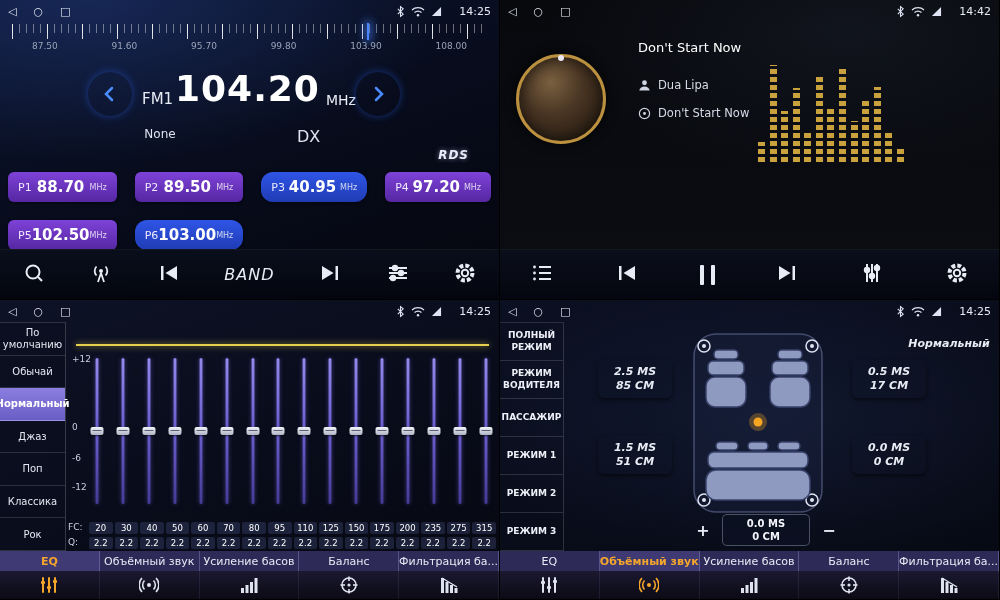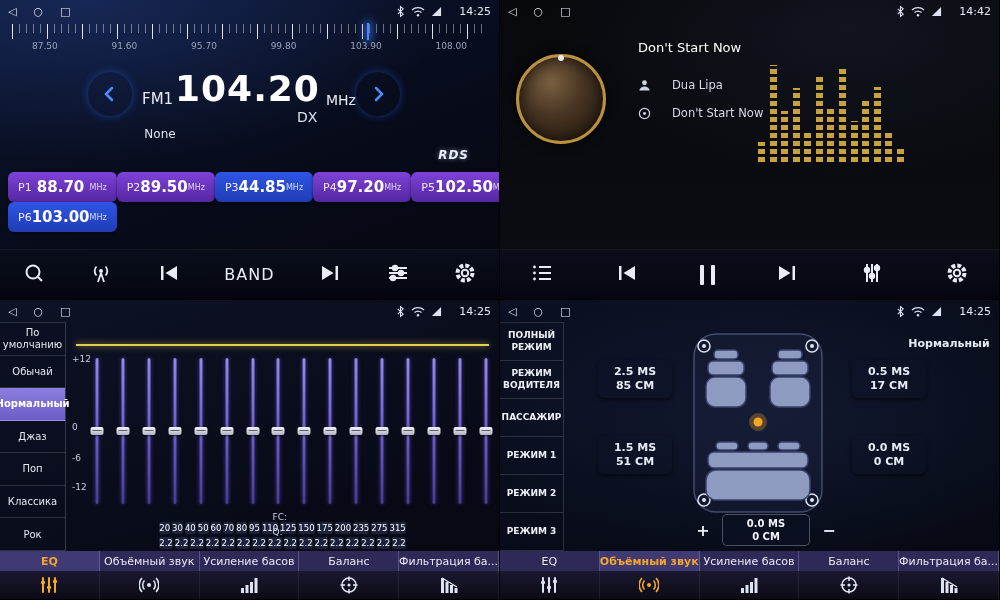--- a/index.html
+++ b/index.html
@@ -1,19 +1,19 @@
 <!DOCTYPE html>
 <html><head>
 <meta charset="utf-8">
 <style>
   * { margin:0; padding:0; box-sizing:border-box; }
   html,body { width:1000px; height:600px; background:#000; font-family:"DejaVu Sans","Liberation Sans",sans-serif; color:#fff; overflow:hidden; }
   .grid { display:grid; grid-template-columns:500px 500px; grid-template-rows:300px 300px; width:1000px; height:600px; }
   .quad { position:relative; overflow:hidden; border-right:1px solid #000; border-bottom:1px solid #000; }
-  .quad button { background:none; border:none; padding:0; cursor:pointer; color:#e8ecf5; font-family:inherit; }
+  .quad button { background:none; border:none; padding:0; cursor:pointer; color:#e8ecf5; font-family:inherit;font-style:italic; }
 
   
   .statusbar { position:absolute; top:0; left:0; right:0; height:22px; display:flex; align-items:center; justify-content:space-between; padding:0 8px; z-index:9; }
   .sb-left { display:flex; gap:17px; align-items:center; }
   .sb-nav { font-size:11px; color:#e6eaf4; line-height:1; }
   .sb-right { display:flex; gap:6px; align-items:center; }
   .sb-time { font-size:11px; color:#e6eaf4; margin-left:11px; }
 
   
   .radio { background: radial-gradient(120% 90% at 18% 0%, rgba(42,72,152,0.38), transparent 60%), linear-gradient(160deg,#0c1530 0%,#070b1a 55%,#05070e 100%); }
@@ -28,41 +28,41 @@
       repeating-linear-gradient(90deg, rgba(255,255,255,0.4) 0 1px, transparent 1px 7px);
     background-size:100% 15px, 100% 9px; background-repeat:no-repeat; background-position:top left; }
   .tune-marker { position:absolute; left:73.5%; top:23px; width:2px; height:17px; background:#4a86ff; box-shadow:0 0 8px 2px rgba(70,130,255,0.8); }
   .ruler-labels { position:absolute; top:41px; left:4px; right:4px; display:flex; justify-content:space-between; padding:0 28px; font-size:9px; color:#9aa3b8; }
   .nav-btn { position:absolute; width:44px; height:44px; border-radius:50%; border:2px solid #2e6bff; background:radial-gradient(circle at 50% 35%, #16274f, #0a1228); display:flex; align-items:center; justify-content:center; box-shadow:0 0 8px rgba(46,107,255,0.45); }
   .nav-prev { left:88px; top:72px; } .nav-next { left:356px; top:72px; }
   .band-label { position:absolute; left:142px; top:90px; font-size:15px; color:#e8ecf5; }
   .freq-value { position:absolute; left:175px; top:68px; width:140px; text-align:right; font-size:36px; font-weight:bold; letter-spacing:1px; color:#fff; }
   .freq-unit { position:absolute; left:326px; top:92px; font-size:14px; color:#e8ecf5; }
   .none-label { position:absolute; left:130px; top:127px; width:60px; text-align:center; font-size:12px; color:#dde2ee; }
-  .dx-label { position:absolute; left:297px; top:109px; font-size:14px; color:#dde2ee; }
+  .dx-label { position:absolute; left:297px; top:127px; font-size:16px; color:#dde2ee; }
   .rds-badge { position:absolute; right:30px; top:148px; font-size:12px; font-weight:bold; font-style:italic; letter-spacing:1px; color:#e8ecf8; text-shadow:0 0 5px rgba(200,210,255,0.55); }
-  .preset-grid { position:absolute; left:8px; right:8px; top:172px; display:grid; grid-template-columns:repeat(5,1fr); gap:0; }
+  .preset-grid { position:absolute; left:8px; right:8px; top:172px; display:grid; grid-template-columns:repeat(4,1fr); gap:18px; }
   .preset { display:flex; align-items:center; justify-content:space-between; padding:0 10px; height:30px; border-radius:6px; box-shadow:0 1px 3px rgba(0,0,0,0.55); cursor:pointer; }
   .preset.purple { background:linear-gradient(180deg,#7e42d8,#5527a2); }
-  .preset.blue { background:linear-gradient(180deg,#2f55e6,#1f3cb4); }
+  .preset.blue { background:linear-gradient(180deg,#2f55e6,#1f3cb4);border-radius:12px; }
   .p-id { font-size:11px; color:#efe8ff; }
   .p-freq { font-size:15px; font-weight:bold; color:#fff; }
   .p-unit { font-size:8px; color:rgba(255,255,255,0.78); }
 
   .toolbar { position:absolute; left:0; right:0; bottom:0; height:50px; display:flex; align-items:center; justify-content:space-around; background:linear-gradient(180deg,rgba(10,14,28,0.92),rgba(4,6,14,0.96)); border-top:1px solid rgba(255,255,255,0.07); }
   .band-btn { font-size:16px; letter-spacing:1px; color:#eef1f8; }
   .icon { display:inline-flex; align-items:center; justify-content:center; }
 
   
   .album { position:absolute; left:16px; top:54px; width:90px; height:90px; border-radius:50%; border:3px solid #bb913f;
     background:radial-gradient(circle at 38% 30%, #7a6040 0%, #4a3624 40%, #1d150c 100%);
     box-shadow:0 0 12px rgba(0,0,0,0.8), inset 0 0 16px rgba(0,0,0,0.65); }
   .album-dot { position:absolute; left:50%; top:-2px; transform:translateX(-50%); width:6px; height:6px; background:#e8e8ee; border-radius:50%; }
   .song-title { position:absolute; left:138px; top:40px; font-size:13px; color:#fff; }
-  .meta-row { position:absolute; left:138px; display:flex; align-items:center; gap:21px; font-size:11.5px; color:#d6dae6; }
+  .meta-row { position:absolute; left:138px; display:flex; align-items:center; gap:7px; font-size:11.5px; color:#d6dae6; }
   .artist { top:78px; } .trackrow { top:106px; }
   .visualizer { position:absolute; left:258px; top:60px; width:146px; height:102px; display:flex; align-items:flex-end; justify-content:space-between; }
   .vbar { width:7px; background:repeating-linear-gradient(0deg,#c9a23e 0 5px,transparent 5px 8px); }
   .progress-row { position:absolute; left:18px; right:16px; top:210px; height:26px; display:flex; align-items:center; gap:10px; }
   .ptrack { flex:1; height:3px; background:rgba(255,255,255,0.28); border-radius:2px; position:relative; }
   .pfill { position:absolute; left:0; top:0; bottom:0; background:#dfe4f0; border-radius:2px; }
   .pknob { position:absolute; top:50%; transform:translate(-50%,-50%); width:11px; height:11px; border-radius:50%; background:#f2f4f8; box-shadow:0 0 4px rgba(0,0,0,0.7); }
   .ptime { font-size:10px; color:#cfd3df; }
   .pause { display:flex; gap:7px; }
   .pbar { width:4px; height:20px; background:#e8ecf5; border-radius:1px; display:block; }
@@ -73,21 +73,21 @@
   .eq-item.active { background:linear-gradient(180deg,#8a7ee0,#6a5ec6); color:#fff; font-weight:bold; }
   .eq-main { position:absolute; left:66px; right:0; top:22px; bottom:48px; }
   .eq-curve { position:absolute; left:10px; right:10px; top:22px; height:2px; background:#e4cf4e; box-shadow:0 0 6px rgba(228,207,78,0.8); }
   .sc { position:absolute; font-size:9px; color:#c8cde0; left:6px; }
   .sc0{top:32px} .sc1{top:100px} .sc2{top:131px} .sc3{top:160px}
   .eq-sliders { position:absolute; left:24px; right:6px; top:36px; height:146px; display:flex; justify-content:space-between; }
   .scol { position:relative; width:14px; height:100%; cursor:pointer; }
   .strack { position:absolute; left:50%; transform:translateX(-50%); top:0; bottom:0; width:3px; border-radius:2px; background:linear-gradient(180deg,#9488ec 0%,#6f60d2 45%,#463a96 100%); box-shadow:0 0 4px rgba(120,100,230,0.5); }
   .sknob { position:absolute; left:50%; transform:translate(-50%,-50%); width:13px; height:8px; border-radius:2px; background:linear-gradient(180deg,#f4f5f9,#aeb3c4); box-shadow:0 1px 2px rgba(0,0,0,0.65); }
   .sknob::after { content:""; position:absolute; left:2px; right:2px; top:3px; height:1px; background:#5a5f73; }
-  .fcq { position:absolute; left:2px; right:2px; display:flex; align-items:center;flex-direction:column; }
+  .fcq { position:absolute; left:2px; right:2px; display:flex; align-items:flex-start; }
   .fc-row { bottom:17px; } .q-row { bottom:2px; }
   .fcq-label { width:20px; font-size:9px; color:#cdd2e2; }
   .fcq-vals { flex:1; display:flex; }
   .fcv { flex:1; text-align:center; font-size:8.5px; color:#fff; margin:0 1px; background:rgba(70,80,130,0.35); border-radius:2px; padding:1px 0; }
 
   
   .tabbar { position:absolute; left:0; right:0; bottom:0; height:48px; display:flex; flex-direction:column; z-index:8; }
   .tab-labels { height:20px; display:flex; background:#2e2a58; }
   .tab-label { flex:1; display:flex; align-items:center; justify-content:center; font-size:11px; color:#e8eaf4; border-right:1px solid rgba(160,160,220,0.35); white-space:nowrap; overflow:hidden; cursor:pointer; }
   .tab-label.active { background:#403a74; color:#f5a62b; font-weight:bold; }
@@ -179,21 +179,21 @@
           <span class="p-freq">88.70</span>
           <span class="p-unit">MHz</span>
         </div>
         <div class="preset purple">
           <span class="p-id">P2</span>
           <span class="p-freq">89.50</span>
           <span class="p-unit">MHz</span>
         </div>
         <div class="preset blue">
           <span class="p-id">P3</span>
-          <span class="p-freq">44.85</span>
+          <span class="p-freq">40.95</span>
           <span class="p-unit">MHz</span>
         </div>
         <div class="preset purple">
           <span class="p-id">P4</span>
           <span class="p-freq">97.20</span>
           <span class="p-unit">MHz</span>
         </div>
         <div class="preset purple">
           <span class="p-id">P5</span>
           <span class="p-freq">102.50</span>

